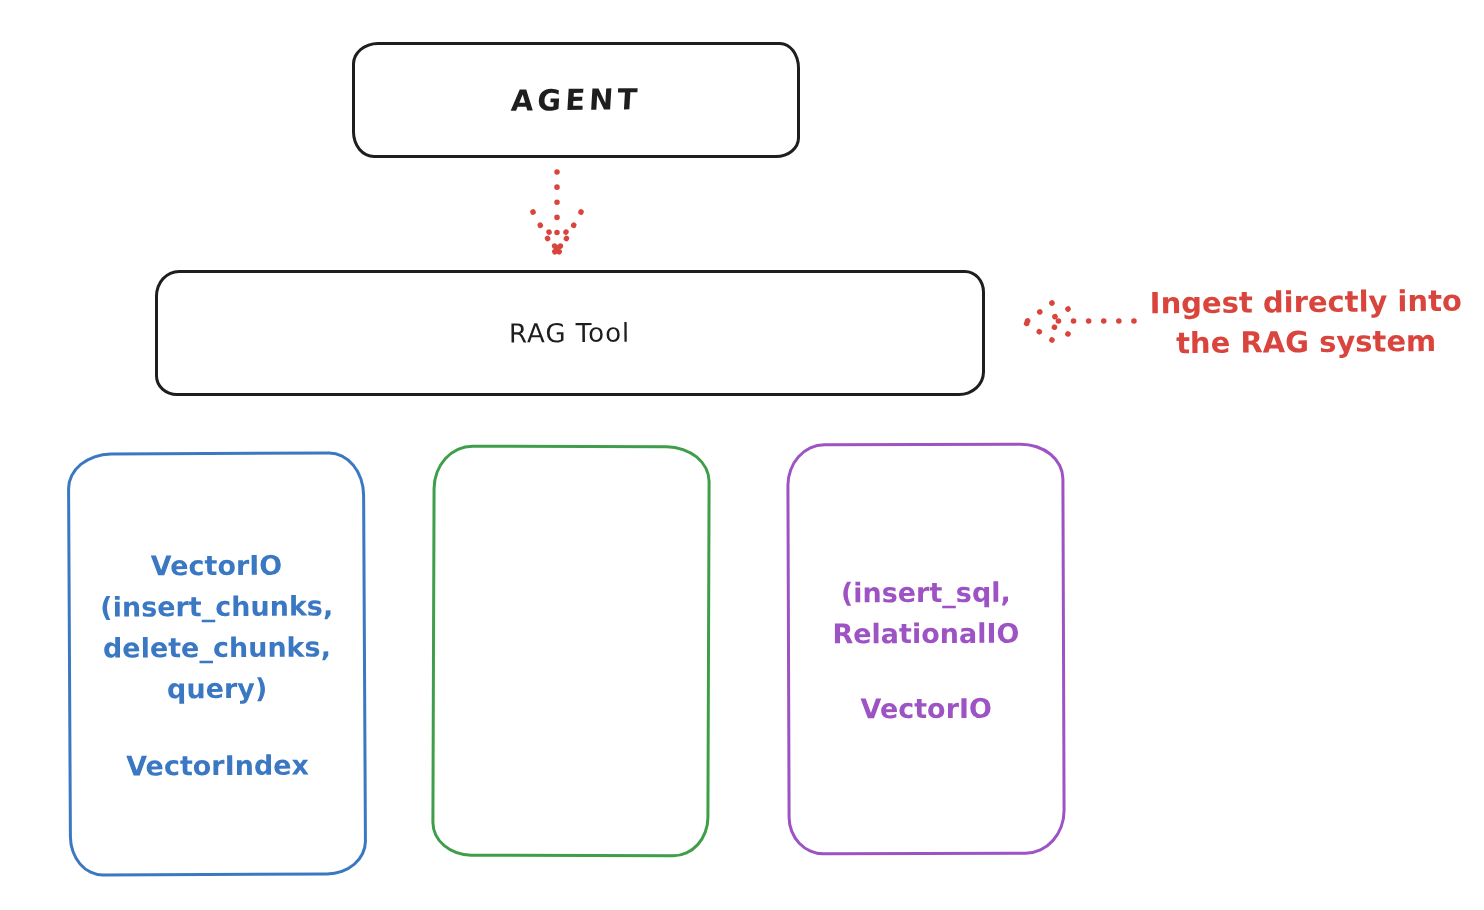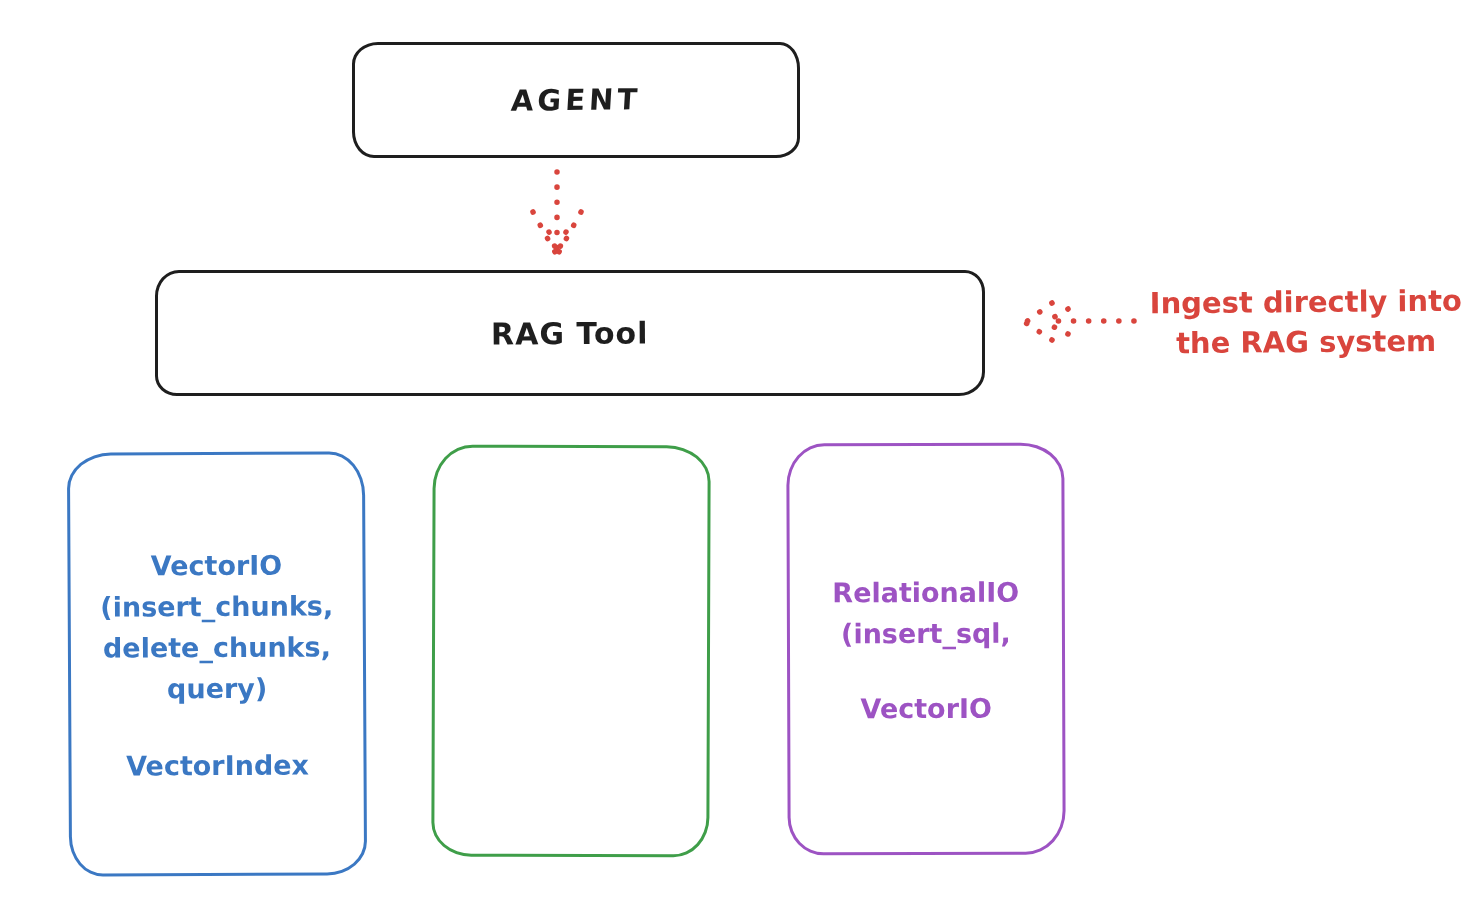--- a/index.html
+++ b/index.html
@@ -33,22 +33,22 @@
     border-radius: 24px 20px 26px 22px / 26px 22px 24px 20px;
   }
   .agent-label {
     font-size: 29px;
     font-weight: 700;
     letter-spacing: 4px;
     color: #1e1e1e;
     transform: rotate(-0.6deg) skewX(-4deg);
   }
   .ragtool-label {
-    font-size: 30px;
-    font-weight: 700;
+    font-size: 26px;
+    font-weight: 400;
     letter-spacing: 1px;
     color: #1e1e1e;
     transform: rotate(-0.4deg);
   }
   .subnode {
     position: absolute;
     background: #ffffff;
     border-width: 3.5px;
     border-style: solid;
     box-sizing: border-box;
@@ -162,19 +162,19 @@
     <span class="subnode-index">VectorIndex</span>
   </div>
 
   <div class="subnode subnode-keyvalue">
     <div class="subnode-lines">
     </div>
   </div>
 
   <div class="subnode subnode-relational">
     <div class="subnode-lines">
+      <span class="subnode-line">(insert_sql,</span>
       <span class="subnode-line">RelationalIO</span>
-      <span class="subnode-line">(insert_sql,</span>
     </div>
     <span class="subnode-index">VectorIO</span>
   </div>
 
 </div>
 
 </body></html>

